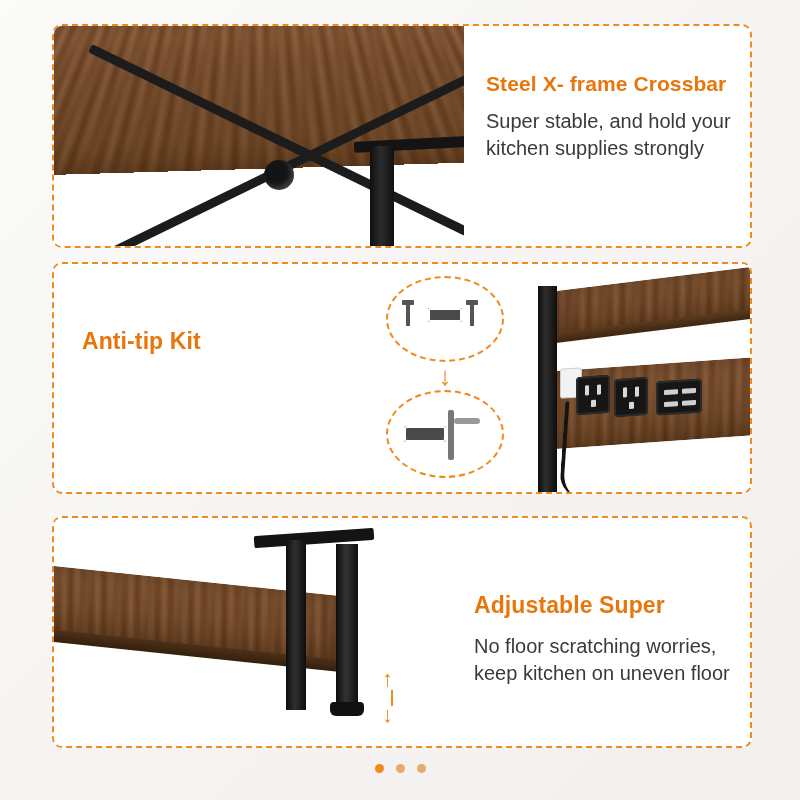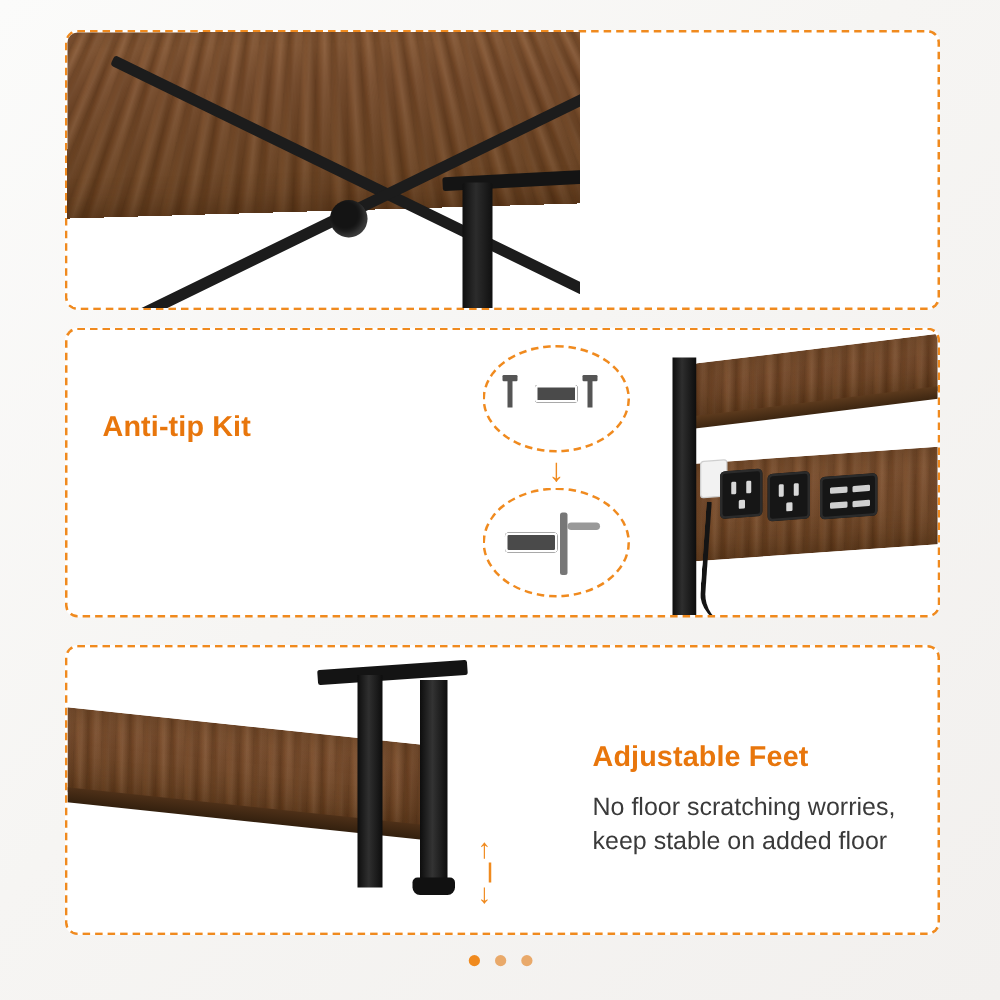--- a/index.html
+++ b/index.html
@@ -200,20 +200,24 @@
   <div class="panel" id="panel1">
     <div class="panel-inner">
       <div id="p1-photo">
         <div id="p1-bg"></div>
         <div id="p1-top" class="wood"></div>
         <div class="xbar" id="p1-x1"></div>
         <div class="xbar" id="p1-x2"></div>
         <div id="p1-rail"></div>
         <div id="p1-hub"></div>
         <div id="p1-post"></div>
+      </div>
+      <div class="txt-block" id="p1-text">
+        <div class="headline">Steel X- frame Crossbar</div>
+        <div class="subtext">Super stable, and hold your kitchen supplies strongly</div>
       </div>
     </div>
   </div>
 
   <div class="panel" id="panel2">
     <div class="panel-inner">
       <div class="txt-block" id="p2-text">
         <div class="headline">Anti-tip Kit</div>
       </div>
 
@@ -267,22 +271,22 @@
         <div id="p3-shelf" class="wood"></div>
         <div id="p3-shelf-edge"></div>
         <div id="p3-leg1"></div>
         <div id="p3-leg2"></div>
         <div id="p3-foot"></div>
         <div class="arrow-up" id="p3-arrow-up">↑</div>
         <div id="p3-arrow-line"></div>
         <div class="arrow-dn" id="p3-arrow-dn">↓</div>
       </div>
       <div class="txt-block" id="p3-text">
-        <div class="headline">Adjustable Feet</div>
-        <div class="subtext">No floor scratching worries, keep stable on added floor</div>
+        <div class="headline">Adjustable Super</div>
+        <div class="subtext">No floor scratching worries, keep kitchen on uneven floor</div>
       </div>
     </div>
   </div>
 
   <div id="dots">
     <span class="dot active"></span>
     <span class="dot"></span>
     <span class="dot"></span>
   </div>
 

